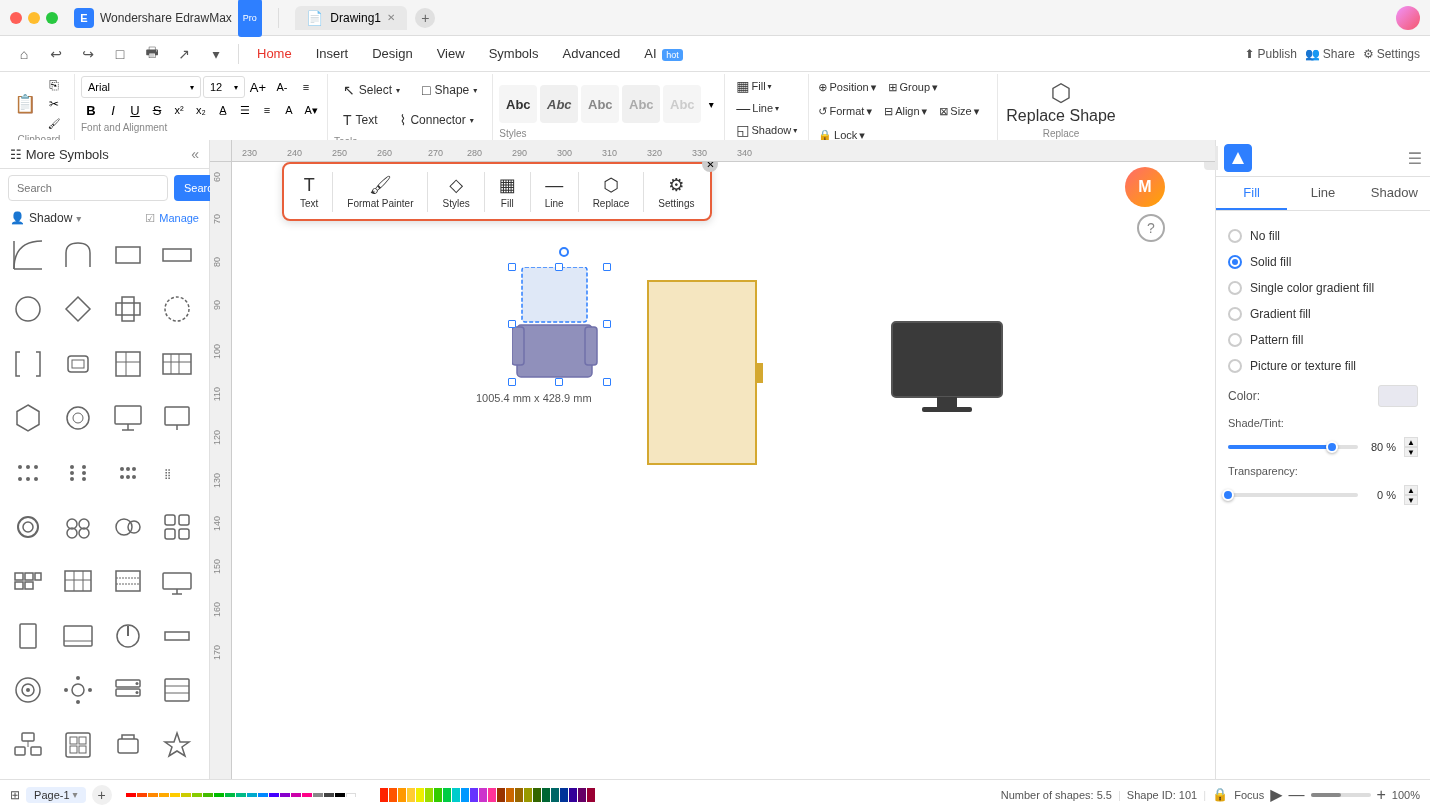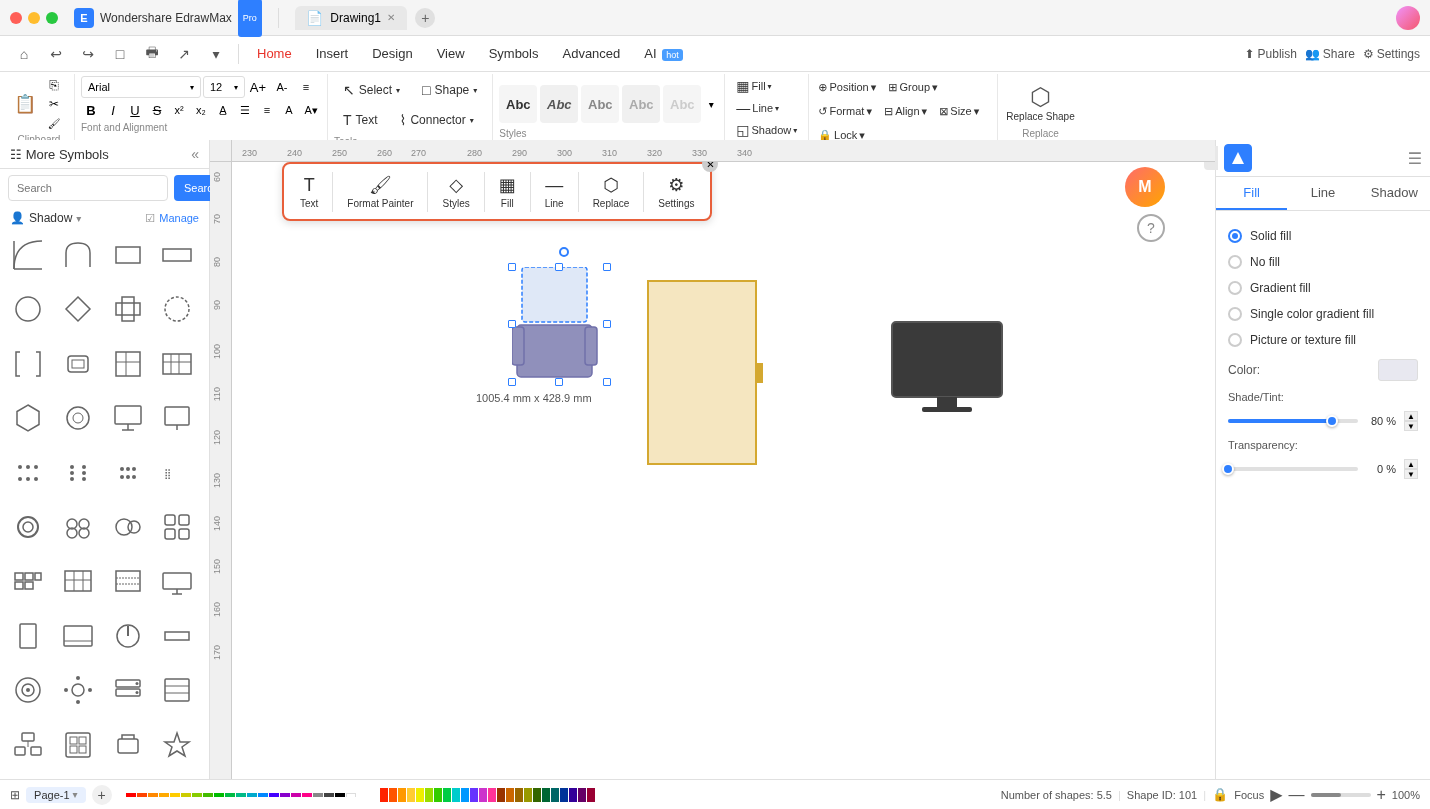--- a/index.html
+++ b/index.html
@@ -262,21 +262,21 @@
       <div class="arr-btn">⊟ <span>Align</span> ▾</div>
       <div class="arr-btn">⊠ <span>Size</span> ▾</div>
       <div class="arr-btn">🔒 <span>Lock</span> ▾</div>
     </div>
 
   </div>
 
   <div style="display:flex;flex-direction:column;align-items:center;padding:2px 8px;min-width:70px;">
     <div style="flex:1;display:flex;flex-direction:column;align-items:center;justify-content:center;cursor:pointer;">
       <div style="font-size:24px;color:#555;">⬡</div>
-      <div style="font-size:10px;color:#333;text-align:center;">Replace Shape</div>
+      <div style="font-size:16px;color:#333;text-align:center;">Replace Shape</div>
     </div>
     <div style="font-size:10px;color:#888;">Replace</div>
   </div>
 </div>
 
 <div class="left-sidebar">
   <div class="sidebar-header">
     <div class="sidebar-title">
       <span>☷</span>
       <span>More Symbols</span>
@@ -579,21 +579,21 @@
 
 <div class="canvas-area">
   <div class="ruler-corner"></div>
 
   <div class="ruler-h">
     <div style="position:relative;width:100%;height:100%;">
       <span class="r-num" style="left:10px;top:8px;">230</span>
       <span class="r-num" style="left:55px;top:8px;">240</span>
       <span class="r-num" style="left:100px;top:8px;">250</span>
       <span class="r-num" style="left:145px;top:8px;">260</span>
-      <span class="r-num" style="left:179px;top:8px;">270</span>
+      <span class="r-num" style="left:196px;top:8px;">270</span>
       <span class="r-num" style="left:235px;top:8px;">280</span>
       <span class="r-num" style="left:280px;top:8px;">290</span>
       <span class="r-num" style="left:325px;top:8px;">300</span>
       <span class="r-num" style="left:370px;top:8px;">310</span>
       <span class="r-num" style="left:415px;top:8px;">320</span>
       <span class="r-num" style="left:460px;top:8px;">330</span>
       <span class="r-num" style="left:505px;top:8px;">340</span>
     </div>
   </div>
 
@@ -709,34 +709,38 @@
     <div style="margin-left:auto;cursor:pointer;font-size:16px;color:#888;">☰</div>
   </div>
   <div class="panel-tabs">
     <div class="panel-tab active">Fill</div>
     <div class="panel-tab">Line</div>
     <div class="panel-tab">Shadow</div>
   </div>
   <div class="panel-content">
 
     <div class="fill-option">
+      <div class="radio-dot"></div>
+      <span>No fill</span>
+    </div>
+    <div class="fill-option">
       <div class="radio-dot checked"></div>
       <span>Solid fill</span>
     </div>
     <div class="fill-option">
       <div class="radio-dot"></div>
-      <span>No fill</span>
+      <span>Single color gradient fill</span>
     </div>
     <div class="fill-option">
       <div class="radio-dot"></div>
       <span>Gradient fill</span>
     </div>
     <div class="fill-option">
       <div class="radio-dot"></div>
-      <span>Single color gradient fill</span>
+      <span>Pattern fill</span>
     </div>
     <div class="fill-option">
       <div class="radio-dot"></div>
       <span>Picture or texture fill</span>
     </div>
 
     <div class="color-row">
       <span class="color-label">Color:</span>
       <div class="color-swatch"></div>
     </div>

